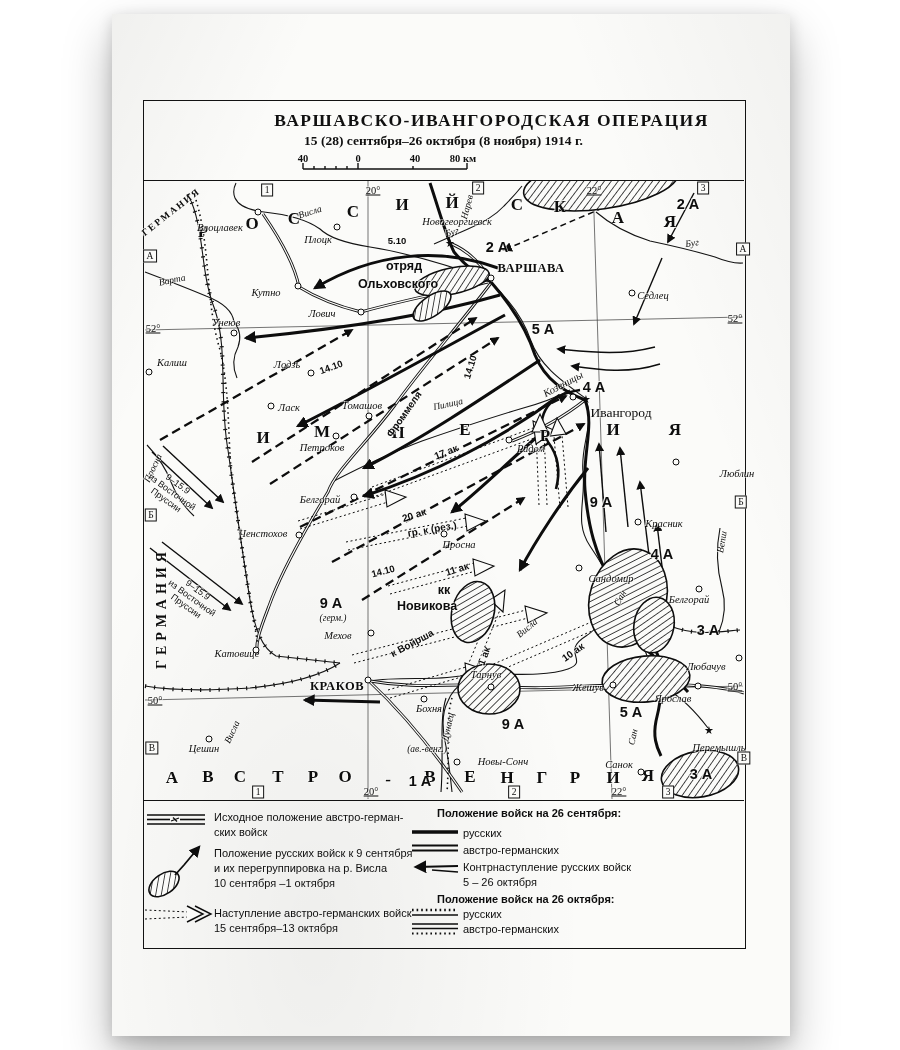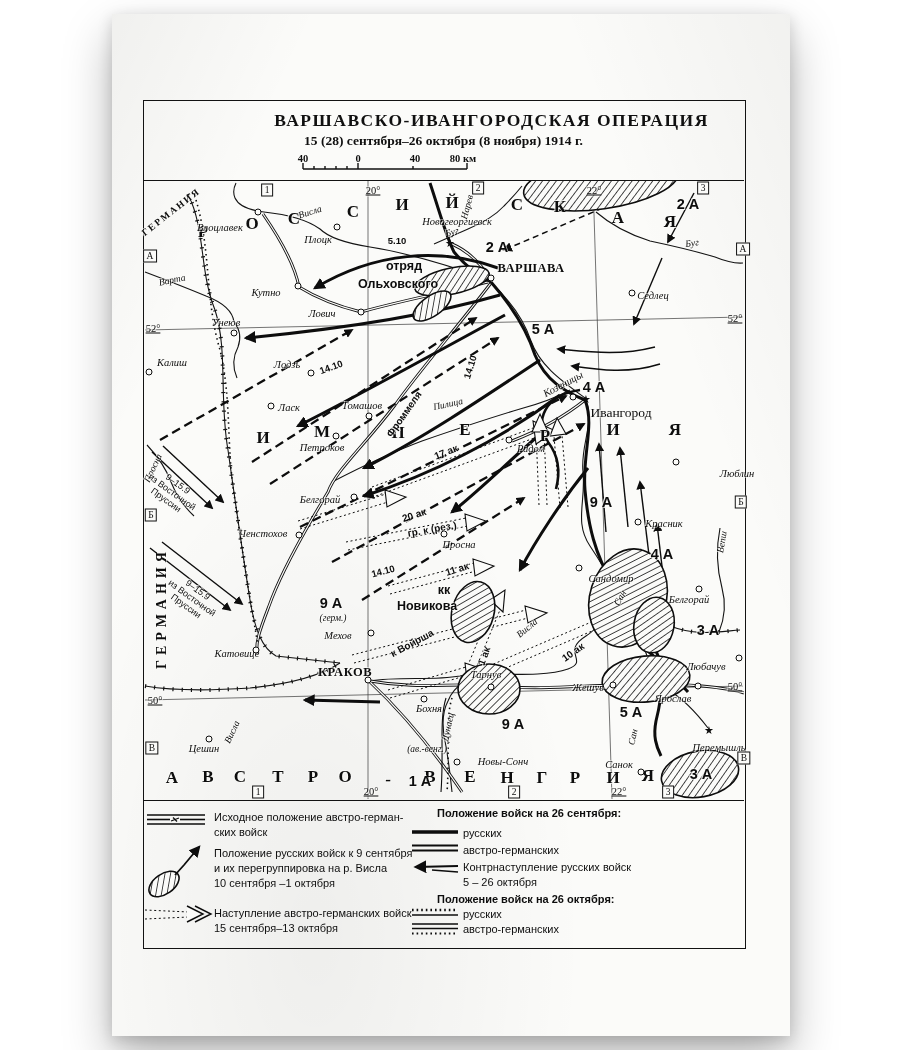--- a/index.html
+++ b/index.html
@@ -332,21 +332,21 @@
       <span class="ml city" style="left: 719px; top: 747px; transform: translate(-50%, -50%);">Перемышль</span>
       <span class="ml star" style="left: 709px; top: 730px; transform: translate(-50%, -50%);">★</span>
       <span class="ml city" style="left: 619px; top: 764px; transform: translate(-50%, -50%);">Санок</span>
       <span class="ml dot" style="left: 641px; top: 772px; transform: translate(-50%, -50%);"></span>
       <span class="ml city" style="left: 588px; top: 687px; transform: translate(-50%, -50%);">Жешув</span>
       <span class="ml dot" style="left: 613px; top: 685px; transform: translate(-50%, -50%);"></span>
       <span class="ml city" style="left: 486px; top: 674px; transform: translate(-50%, -50%);">Тарнув</span>
       <span class="ml dot" style="left: 491px; top: 687px; transform: translate(-50%, -50%);"></span>
       <span class="ml city" style="left: 429px; top: 708px; transform: translate(-50%, -50%);">Бохня</span>
       <span class="ml dot" style="left: 424px; top: 699px; transform: translate(-50%, -50%);"></span>
-      <span class="ml citycaps" style="left: 337px; top: 672px; transform: translate(-50%, -50%); margin-left: 8px;">КРАКОВ</span>
+      <span class="ml citycaps" style="left: 337px; top: 686px; transform: translate(-50%, -50%);">КРАКОВ</span>
       <span class="ml dot" style="left: 368px; top: 680px; transform: translate(-50%, -50%);"></span>
       <span class="ml city" style="left: 204px; top: 748px; transform: translate(-50%, -50%);">Цешин</span>
       <span class="ml dot" style="left: 209px; top: 739px; transform: translate(-50%, -50%);"></span>
       <span class="ml city" style="left: 503px; top: 761px; transform: translate(-50%, -50%);">Новы-Сонч</span>
       <span class="ml dot" style="left: 457px; top: 762px; transform: translate(-50%, -50%);"></span>
       <span class="ml river" style="left: 310px; top: 212px; transform: translate(-50%, -50%) rotate(-18deg);">Висла</span>
       <span class="ml river" style="left: 172px; top: 280px; transform: translate(-50%, -50%) rotate(-12deg);">Варта</span>
       <span class="ml river" style="left: 153px; top: 468px; transform: translate(-50%, -50%) rotate(-65deg);">Просна</span>
       <span class="ml river" style="left: 448px; top: 404px; transform: translate(-50%, -50%) rotate(-12deg);">Пилица</span>
       <span class="ml river" style="left: 467px; top: 207px; transform: translate(-50%, -50%) rotate(-75deg);">Нарев</span>

